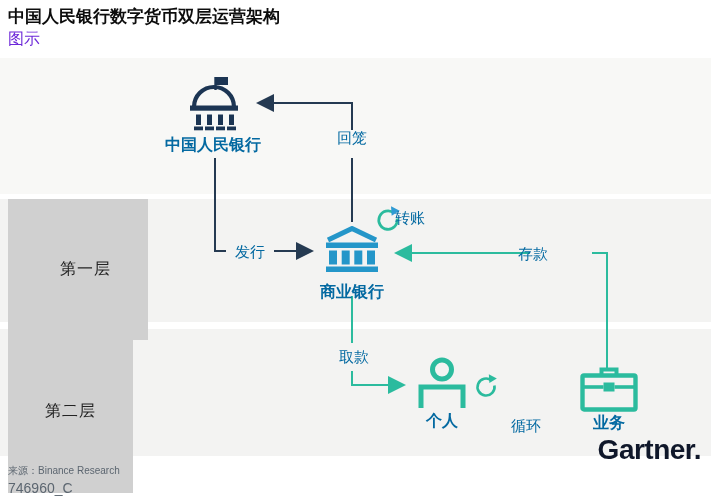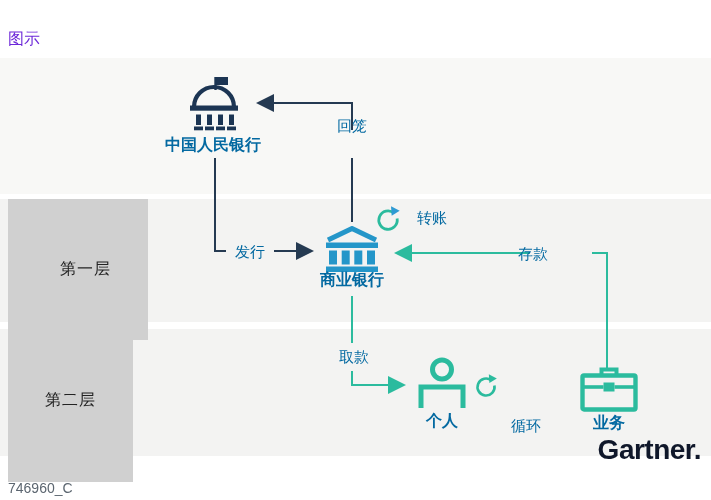--- a/index.html
+++ b/index.html
@@ -28,33 +28,33 @@
   .topstrip{position:absolute;left:0;top:0;width:711px;height:136px;background:#f8f8f6;}
   .band-divider{position:absolute;left:0;width:711px;background:#ffffff;}
   .divider1{top:136px;height:5px;}
   .divider2{top:264px;height:7px;}
   .tierbox{
     position:absolute;left:8px;width:125px;background:#d0d0d0;
     display:flex;align-items:center;justify-content:center;
     font-size:16px;color:#222;letter-spacing:1px;
   }
   .tierbox1{top:141px;height:141px;padding-left:15px;}
-  .tierbox2{top:260px;height:164px;}
+  .tierbox2{top:271px;height:164px;}
   .lines{position:absolute;left:0;top:0;width:711px;height:398px;pointer-events:none;}
   .node-icon{position:absolute;}
   .lbl{
     position:absolute;font-size:15px;color:#0369a1;text-align:center;white-space:nowrap;
   }
   .node-label{font-weight:bold;font-size:16px;}
   .cb-label{left:143px;top:77px;width:140px;}
-  .recall-label{left:330px;top:59px;width:44px;}
+  .recall-label{left:330px;top:71px;width:44px;}
   .issue-label{left:226px;top:185px;width:48px;text-align:center;}
-  .transfer-label{left:406px;top:151px;width:52px;}
+  .transfer-label{left:384px;top:151px;width:52px;}
   .deposit-label{left:505px;top:187px;width:56px;}
-  .bank-label{left:307px;top:212px;width:90px;text-align:center;}
+  .bank-label{left:307px;top:224px;width:90px;text-align:center;}
   .withdraw-label{left:330px;top:290px;width:48px;}
   .person-label{left:412px;top:353px;width:60px;}
   .cycle-label{left:500px;top:319px;width:52px;margin-top:40px;}
   .biz-label{left:579px;top:355px;width:60px;}
   .icon-centralbank{left:183px;top:16px;}
   .icon-bank{left:324px;top:168px;}
   .icon-transfer{left:375px;top:148px;}
   .icon-person{left:412px;top:298px;}
   .icon-cycle{left:474px;top:316px;}
   .icon-briefcase{left:580px;top:308px;}
@@ -69,20 +69,21 @@
   .gartner{
     position:absolute;right:10px;top:434px;
     font-size:28px;font-weight:bold;color:#0f172a;letter-spacing:-0.5px;
   }
 </style>
 </head>
 <body>
 
 <div class="canvas">
 
+  <div class="title">中国人民银行数字货币双层运营架构</div>
   <div class="subtitle">图示</div>
 
   <div class="diagram">
     <div class="topstrip"></div>
     <div class="band-divider divider1"></div>
     <div class="band-divider divider2"></div>
 
     <div class="tierbox tierbox1">
       <span>第一层</span>
     </div>
@@ -168,16 +169,17 @@
     <svg class="node-icon icon-briefcase" width="58" height="46" viewBox="0 0 58 46">
       <path d="M21.5 9 V3.5 H36.5 V9" fill="none" stroke="#2bbb9e" stroke-width="4"></path>
       <rect x="2.5" y="9.5" width="53" height="34" rx="1.5" fill="none" stroke="#2bbb9e" stroke-width="4.4"></rect>
       <path d="M2.5 21 H23.5" stroke="#2bbb9e" stroke-width="3.6"></path>
       <path d="M34.5 21 H55.5" stroke="#2bbb9e" stroke-width="3.6"></path>
       <rect x="23.5" y="16.5" width="11" height="9" fill="#2bbb9e"></rect>
     </svg>
     <div class="lbl node-label biz-label">业务</div>
   </div>
 
+  <div class="source">来源：Binance Research</div>
   <div class="docid">746960_C</div>
   <div class="gartner">Gartner.</div>
 
 </div>
 
 </body></html>

